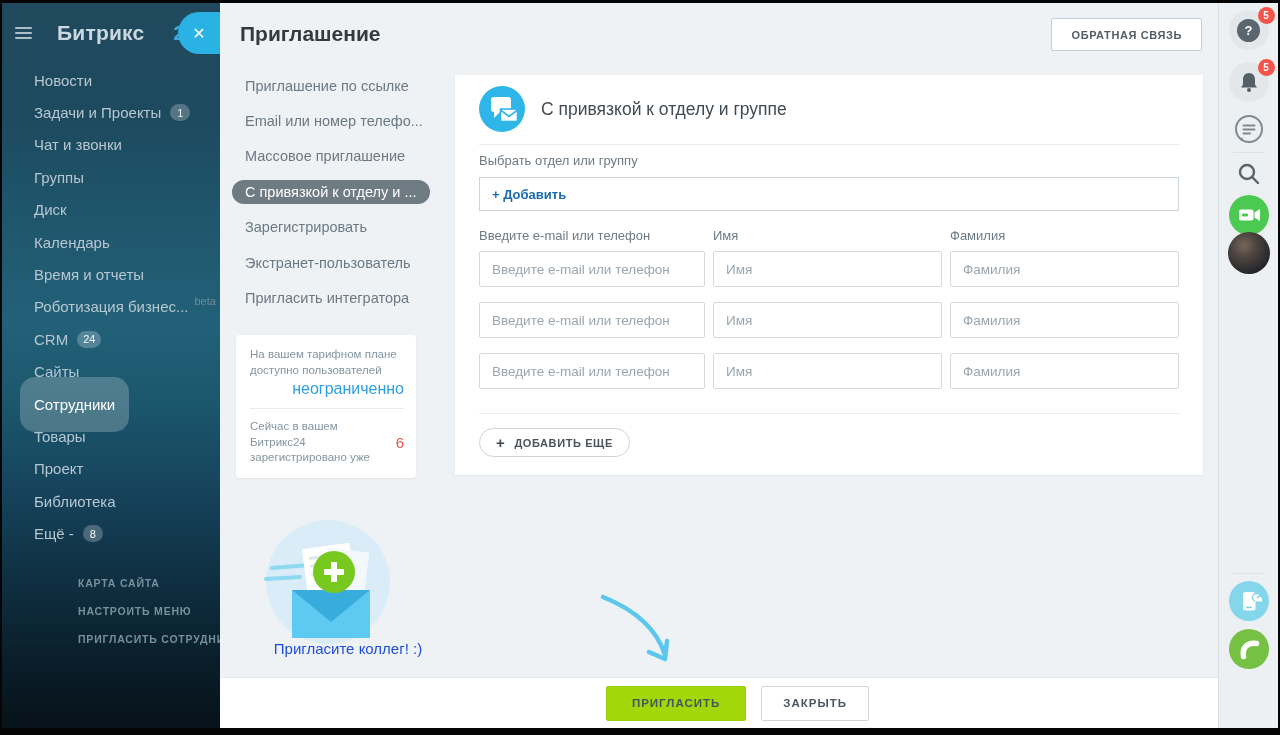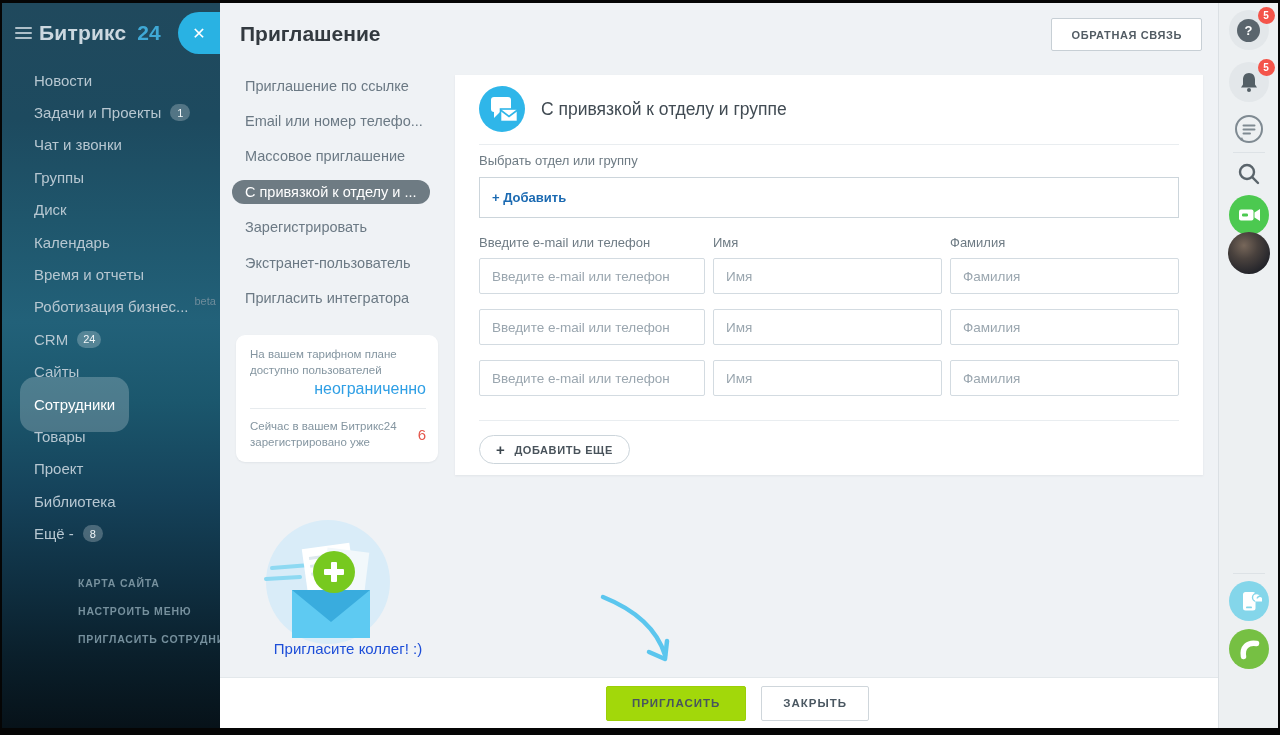--- a/index.html
+++ b/index.html
@@ -4,21 +4,21 @@
 <style>
   * { margin:0; padding:0; box-sizing:border-box; }
   html,body { width:1280px; height:735px; overflow:hidden; background:#000; }
   body { font-family:"Liberation Sans","DejaVu Sans",sans-serif; }
   .stage { position:relative; width:1280px; height:735px; background:#050505; }
 
   
   .sidebar { position:absolute; left:2px; top:3px; width:218px; height:725px;
     background:linear-gradient(180deg,#20495d 0%,#1d4a5f 16%,#1f566c 30%,#226179 44%,#1b576d 55%,#15425a 68%,#0f2f41 80%,#0a1f2b 90%,#071219 100%);
   }
-  .logo-row { position:absolute; left:13px; top:18px; display:flex; align-items:center; gap:7px; }
+  .logo-row { position:absolute; left:13px; top:18px; display:flex; align-items:center; gap:25px; }
   .burger { display:inline-flex; flex-direction:column; gap:3px; cursor:pointer; }
   .burger i { display:block; width:17px; height:2px; background:#aebfc9; border-radius:1px; }
   .brand { font-size:21px; font-weight:700; color:#ccd8e0; letter-spacing:.2px; }
   .brand-num { font-size:21px; font-weight:700; color:#3fa8d5; margin-left:4px; }
   .close-tab { position:absolute; left:178px; top:12px; width:42px; height:42px; background:#29b2e3;
     border-radius:21px 0 0 21px; z-index:6; display:flex; align-items:center; justify-content:center;
     color:#fff; font-size:16px; cursor:pointer; }
   .menu { position:absolute; left:32px; top:61px; right:6px; list-style:none; }
   .menu li { height:32.4px; display:flex; align-items:center; font-size:15px; color:#b7c7d1; cursor:pointer; white-space:nowrap; }
   .menu .pill-sel { background:rgba(255,255,255,.22); color:#fff; padding:19px 14px; border-radius:15px; margin-left:-14px; }
@@ -32,41 +32,41 @@
   
   .panel { position:absolute; left:220px; top:3px; width:998px; height:725px; background:#eff2f5; }
   .panel-title { position:absolute; left:20px; top:19px; font-size:21px; font-weight:700; color:#333a40; }
   .feedback-btn { position:absolute; right:16px; top:15px; height:33px; padding:0 19px; background:#fff;
     border:1px solid #c7cfd5; border-radius:2px; font-size:11px; font-weight:700; letter-spacing:.6px;
     color:#525c64; display:flex; align-items:center; cursor:pointer; }
   .tabs { position:absolute; left:25px; top:65px; list-style:none; }
   .tabs li { height:35.4px; display:flex; align-items:center; font-size:14.5px; color:#6b7984; cursor:pointer; white-space:nowrap; }
   .tabs .tab-sel { background:#6e7b83; color:#fff; padding:4px 13px; border-radius:15px; margin-left:-13px; }
 
-  .tariff { position:absolute; left:16px; top:332px; width:202px; background:#fff; border-radius:9px;
+  .tariff { position:absolute; left:16px; top:332px; width:180px; background:#fff; border-radius:4px;
     box-shadow:0 1px 2px rgba(60,80,95,.08); padding:12px 12px 12px 14px; }
   .tariff-text { font-size:11.5px; color:#8495a0; line-height:1.35; }
   .tariff-unlim { font-size:16px; color:#2f9fe5; text-align:right; margin-top:2px; }
   .tariff-div { border-top:1px solid #e7ebee; margin:10px 0; }
   .tariff-row2 { display:flex; align-items:center; }
   .tariff-row2 .tariff-text { width:150px; }
   .tariff-count { margin-left:auto; font-size:15px; color:#e4574c; }
 
   .illu-circle { position:absolute; left:46px; top:517px; width:124px; height:124px; border-radius:50%; background:#d9ecf8; }
   .illu-circle svg { position:absolute; left:-8px; top:8px; }
   .illu-caption { position:absolute; left:28px; top:637px; width:200px; text-align:center; font-size:15px; color:#1d4ed8; }
 
   
   .card { position:absolute; left:235px; top:72px; width:748px; height:400px; background:#fff;
     box-shadow:0 1px 2px rgba(60,80,95,.08); padding:11px 24px 0; }
   .card-head { display:flex; align-items:center; gap:16px; padding-bottom:12px; border-bottom:1px solid #e9edf0; }
   .bubble-icon { width:46px; height:46px; border-radius:50%; background:#2fb6e9; flex:0 0 46px; }
   .card-title { font-size:17.5px; color:#414b53; }
   .select-label { margin-top:8px; font-size:13px; color:#6e7b84; }
-  .add-box { margin-top:9px; height:41px; border:1px solid #ccd5db; background:#fff; display:flex; align-items:center; padding:0 12px; }
+  .add-box { margin-top:9px; height:34px; border:1px solid #ccd5db; background:#fff; display:flex; align-items:center; padding:0 12px; }
   .add-link { font-size:13px; font-weight:700; color:#1b6ab2; cursor:pointer; }
   .form-grid { display:grid; grid-template-columns:226px 229px 229px; column-gap:8px; }
   .col-labels { margin-top:17px; font-size:13px; color:#6e7b84; }
   .input-row { margin-top:8px; }
   .input-row + .input-row { margin-top:15px; }
   .input-row input { width:100%; height:36px; border:1px solid #d3dbe1; border-radius:2px; padding:0 12px;
     font-size:13.5px; color:#333; background:#fff; outline:none; font-family:inherit; }
   .input-row input::placeholder { color:#9aa6af; }
   .card-div { border-top:1px solid #e9edf0; margin-top:24px; }
   .add-more { margin-top:14px; display:inline-flex; align-items:center; gap:9px; height:29px; padding:0 16px;

